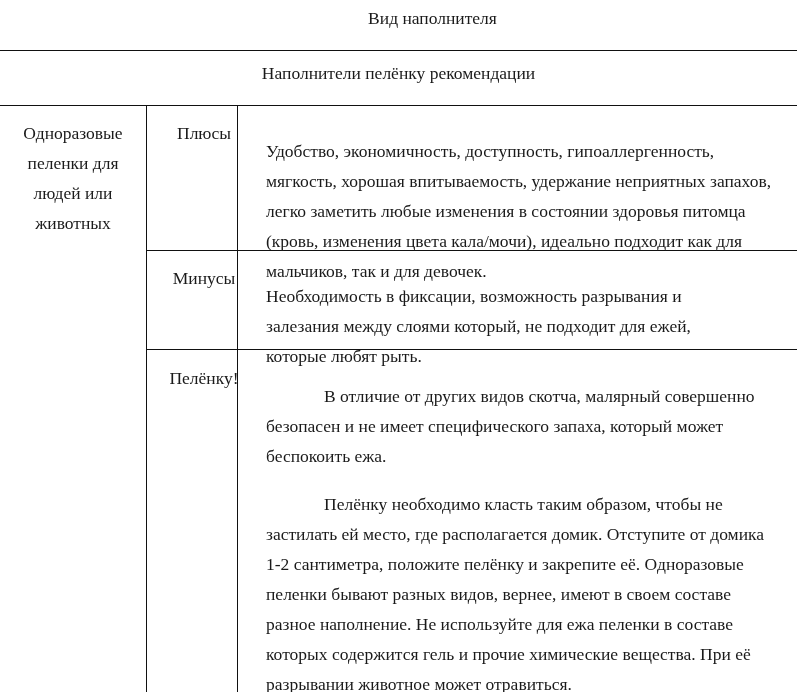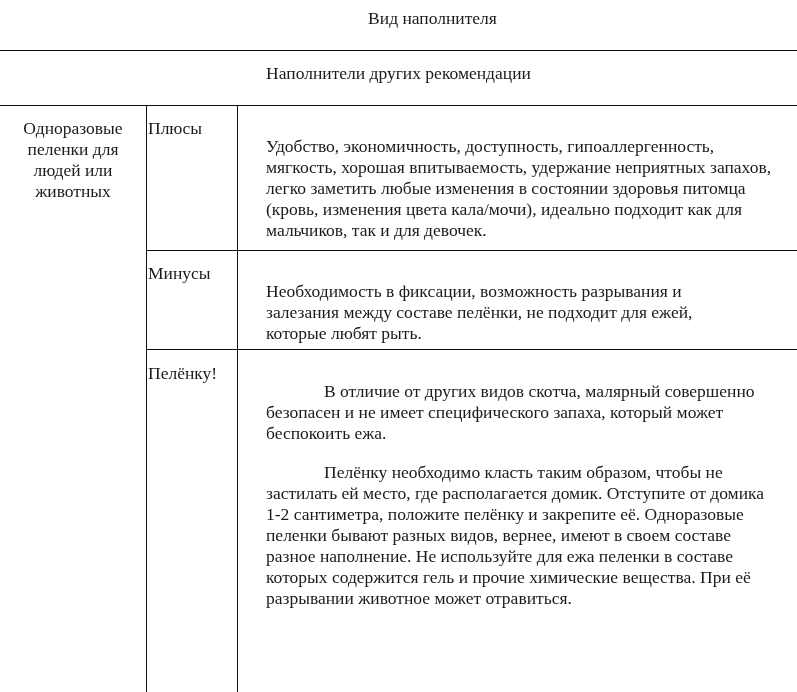--- a/index.html
+++ b/index.html
@@ -41,71 +41,72 @@
       width: 0;
       border-left: 1.6px solid #111;
     }
     .hseg {
       position: absolute;
       height: 0;
       border-top: 1.3px solid #111;
     }
     .cell-text {
       position: absolute;
-      line-height: 21px;
+      line-height: 30px;
       font-size: 17.5px;
     }
     .cat {
       left: 6px;
       width: 134px;
       text-align: center;
       top: 118px;
     }
     .label {
       left: 148px;
       width: 112px;
+      text-align: center;
     }
     .content {
       left: 248px;
       width: 560px;
     }
     .content p {
       margin: 18px;
     }
     .indent {
       text-indent: 58px;
     }
   </style>
 </head>
 <body>
 
 <div class="doc">
 
   <div class="row-title" style="top:8px;padding-left:34px;">Вид наполнителя</div>
   <div class="hline" style="top:50px;"></div>
 
-  <div class="row-title" style="top:63px;">Наполнители других рекомендации</div>
+  <div class="row-title" style="top:63px;">Наполнители пелёнку рекомендации</div>
   <div class="hline" style="top:105px;"></div>
 
   <div class="vline" style="left:146px; top:106px; height:590px;"></div>
   <div class="vline" style="left:237px; top:106px; height:590px;"></div>
 
   <div class="hseg" style="left:147px; width:683px; top:250px;"></div>
   <div class="hseg" style="left:147px; width:683px; top:349px;"></div>
 
   <div class="cell-text cat">Одноразовые пеленки для людей или животных</div>
 
   <div class="cell-text label" style="top:118px;">Плюсы</div>
   <div class="cell-text content" style="top:118px; width:545px;">
     <p>Удобство, экономичность,  доступность, гипоаллергенность, мягкость, хорошая впитываемость, удержание неприятных запахов, легко заметить любые изменения в состоянии здоровья питомца (кровь, изменения цвета кала/мочи), идеально подходит как для мальчиков, так и для девочек.</p>
   </div>
 
   <div class="cell-text label" style="top:263px;">Минусы</div>
   <div class="cell-text content" style="top:263px; width:505px;">
-    <p>Необходимость в фиксации, возможность разрывания и залезания между составе пелёнки, не подходит для ежей, которые любят рыть.</p>
+    <p>Необходимость в фиксации, возможность разрывания и залезания между слоями который, не подходит для ежей, которые любят рыть.</p>
   </div>
 
   <div class="cell-text label" style="top:363px;">Пелёнку!</div>
   <div class="cell-text content" style="top:363px; width:535px;">
     <p class="indent">В отличие от других видов скотча, малярный совершенно безопасен и не имеет специфического запаха, который может беспокоить ежа.</p>
     <p class="indent">Пелёнку необходимо класть таким образом, чтобы не застилать ей место, где располагается домик. Отступите от домика 1-2 сантиметра, положите пелёнку и закрепите её. Одноразовые пеленки бывают разных видов, вернее, имеют в своем составе разное наполнение. Не используйте для ежа пеленки в составе которых содержится гель и прочие химические вещества. При её разрывании животное может отравиться.</p>
   </div>
 
 </div>
 

